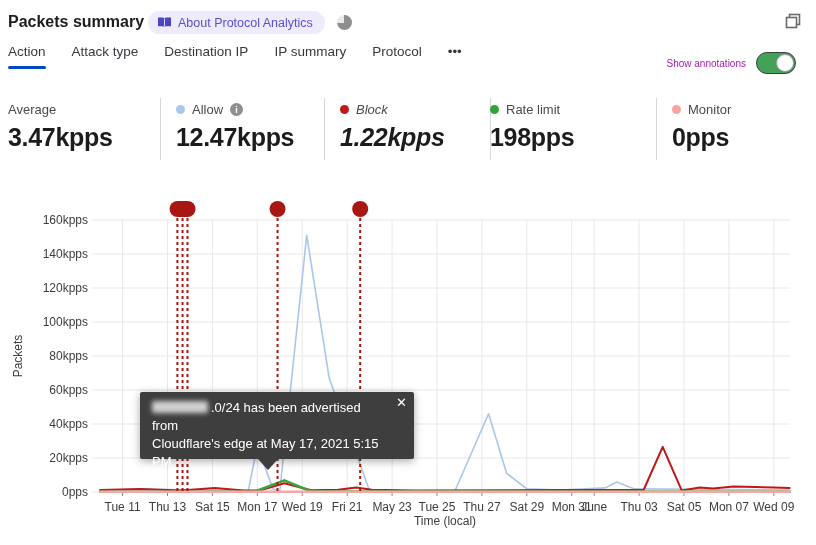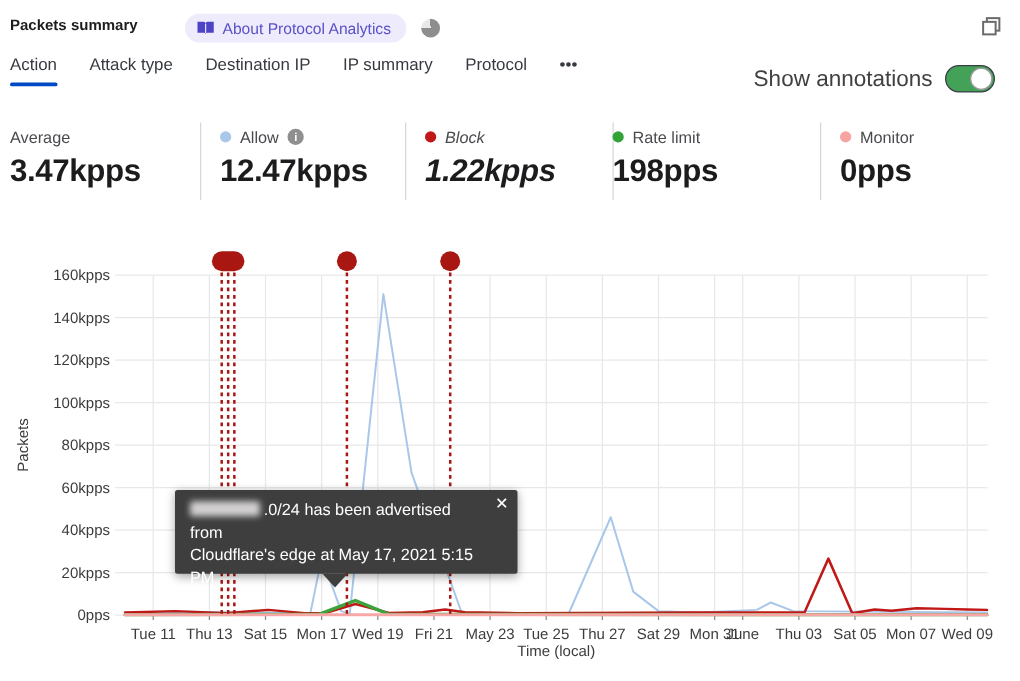--- a/index.html
+++ b/index.html
@@ -1,35 +1,35 @@
 <!DOCTYPE html>
 <html><head>
 <meta charset="utf-8">
 <style>
   * { margin:0; padding:0; box-sizing:border-box; }
   html,body { background:#fff; }
   body { font-family:"Liberation Sans", sans-serif; }
   .app { position:relative; width:816px; height:545px; background:#fff; overflow:hidden; }
 
   
-  .title { position:absolute; left:8px; top:13px; font-size:12px; font-weight:700; color:#1d1d1f; }
+  .title { position:absolute; left:8px; top:13px; font-size:16px; font-weight:700; color:#1d1d1f; }
   .badge { position:absolute; left:148px; top:11px; height:23px; display:flex; align-items:center; gap:6px;
            background:#edebfc; border:none; border-radius:12px; padding:0 12px 0 9px;
            color:#5a50c8; font-size:12.5px; font-family:inherit; cursor:pointer; }
   .pie-icon { position:absolute; left:337px; top:15px; width:15px; height:15px; border-radius:50%;
               background:conic-gradient(from 268deg, #e9e9e9 0deg 88deg, #8e8e8e 88deg 360deg); }
   .win-icon { position:absolute; right:13px; top:12px; width:20px; height:20px; background:none; border:none; cursor:pointer; }
 
   
   .tabs { position:absolute; left:8px; top:40px; display:flex; gap:26px; }
   .tab { position:relative; font-size:13.5px; color:#36393f; background:none; border:none; font-family:inherit;
          padding:4px 0 10px 0; cursor:pointer; }
   .tab.active::after { content:""; position:absolute; left:0; right:0; bottom:0; height:3px; background:#0049c4; border-radius:2px; }
   .annot-ctl { position:absolute; right:20px; top:52px; display:flex; align-items:center; gap:10px; }
-  .annot-label { font-size:18px; color:#404040; }
+  .annot-label { font-size:10px; color:#a21caf; }
   .toggle { position:relative; width:40px; height:22px; border-radius:11px; background:#44a258;
             border:1px solid #3a3d46; cursor:pointer; }
   .knob { position:absolute; right:1px; top:1px; width:18px; height:18px; border-radius:50%; background:#fff;
           border:1px solid #9a9a9a; }
 
   
   .stats { position:absolute; left:0; top:96px; width:773px; height:66px; }
   .stat { position:absolute; top:0; }
   .stat .lbl-row { display:flex; align-items:center; gap:7px; font-size:13px; color:#4a4a4e; margin-top:6px; }
   .stat .val { font-size:25px; font-weight:700; color:#1c1c1e; margin-top:6px; letter-spacing:-0.3px; }

